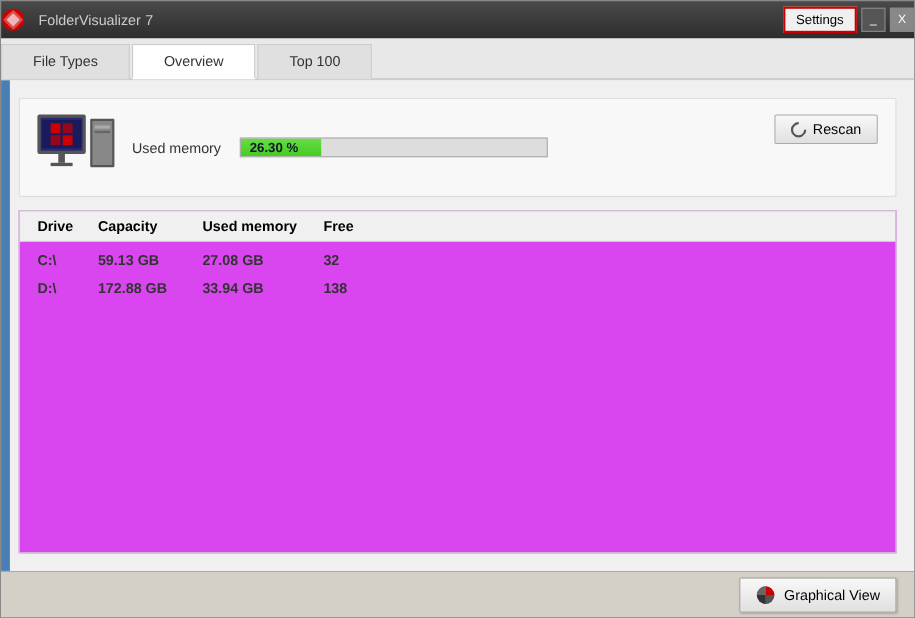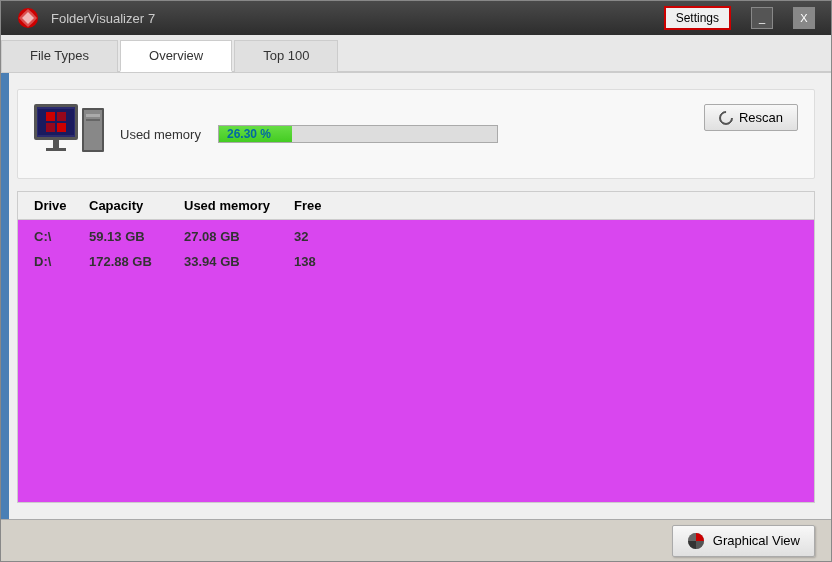--- a/index.html
+++ b/index.html
@@ -20,21 +20,21 @@
       display: flex;
       flex-direction: column;
     }
 
     
     .title-bar {
       background: linear-gradient(to bottom, #4a4a4a, #2d2d2d);
       height: 34px;
       display: flex;
       align-items: center;
-      padding: 0 16px;
+      padding: 0 0;
       flex-shrink: 0;
     }
 
     .title-bar-logo {
       width: 22px;
       height: 22px;
       margin-right: 8px;
       flex-shrink: 0;
     }
 
@@ -48,21 +48,21 @@
     .title-bar-title span {
       font-weight: normal;
       color: #cccccc;
       font-size: 13px;
       margin-left: 4px;
     }
 
     .title-bar-controls {
       display: flex;
       align-items: center;
-      gap: 20px;
+      gap: 4px;
     }
 
     .settings-btn {
       background: #f0f0f0;
       border: 2px solid #cc0000;
       color: #000;
       padding: 2px 10px;
       font-size: 12px;
       cursor: pointer;
       height: 24px;
@@ -275,21 +275,21 @@
       height: 100%;
       background: linear-gradient(to bottom, #66dd44, #44cc22);
       display: flex;
       align-items: center;
       justify-content: center;
     }
 
     .progress-text {
       font-size: 12px;
       font-weight: bold;
-      color: #0369a1;
+      color: #0f172a;
       position: absolute;
       left: 8px;
       top: 50%;
       transform: translateY(-50%);
     }
 
     
     .drive-table {
       background: #d946ef;
       border: 1px solid #ccc;

